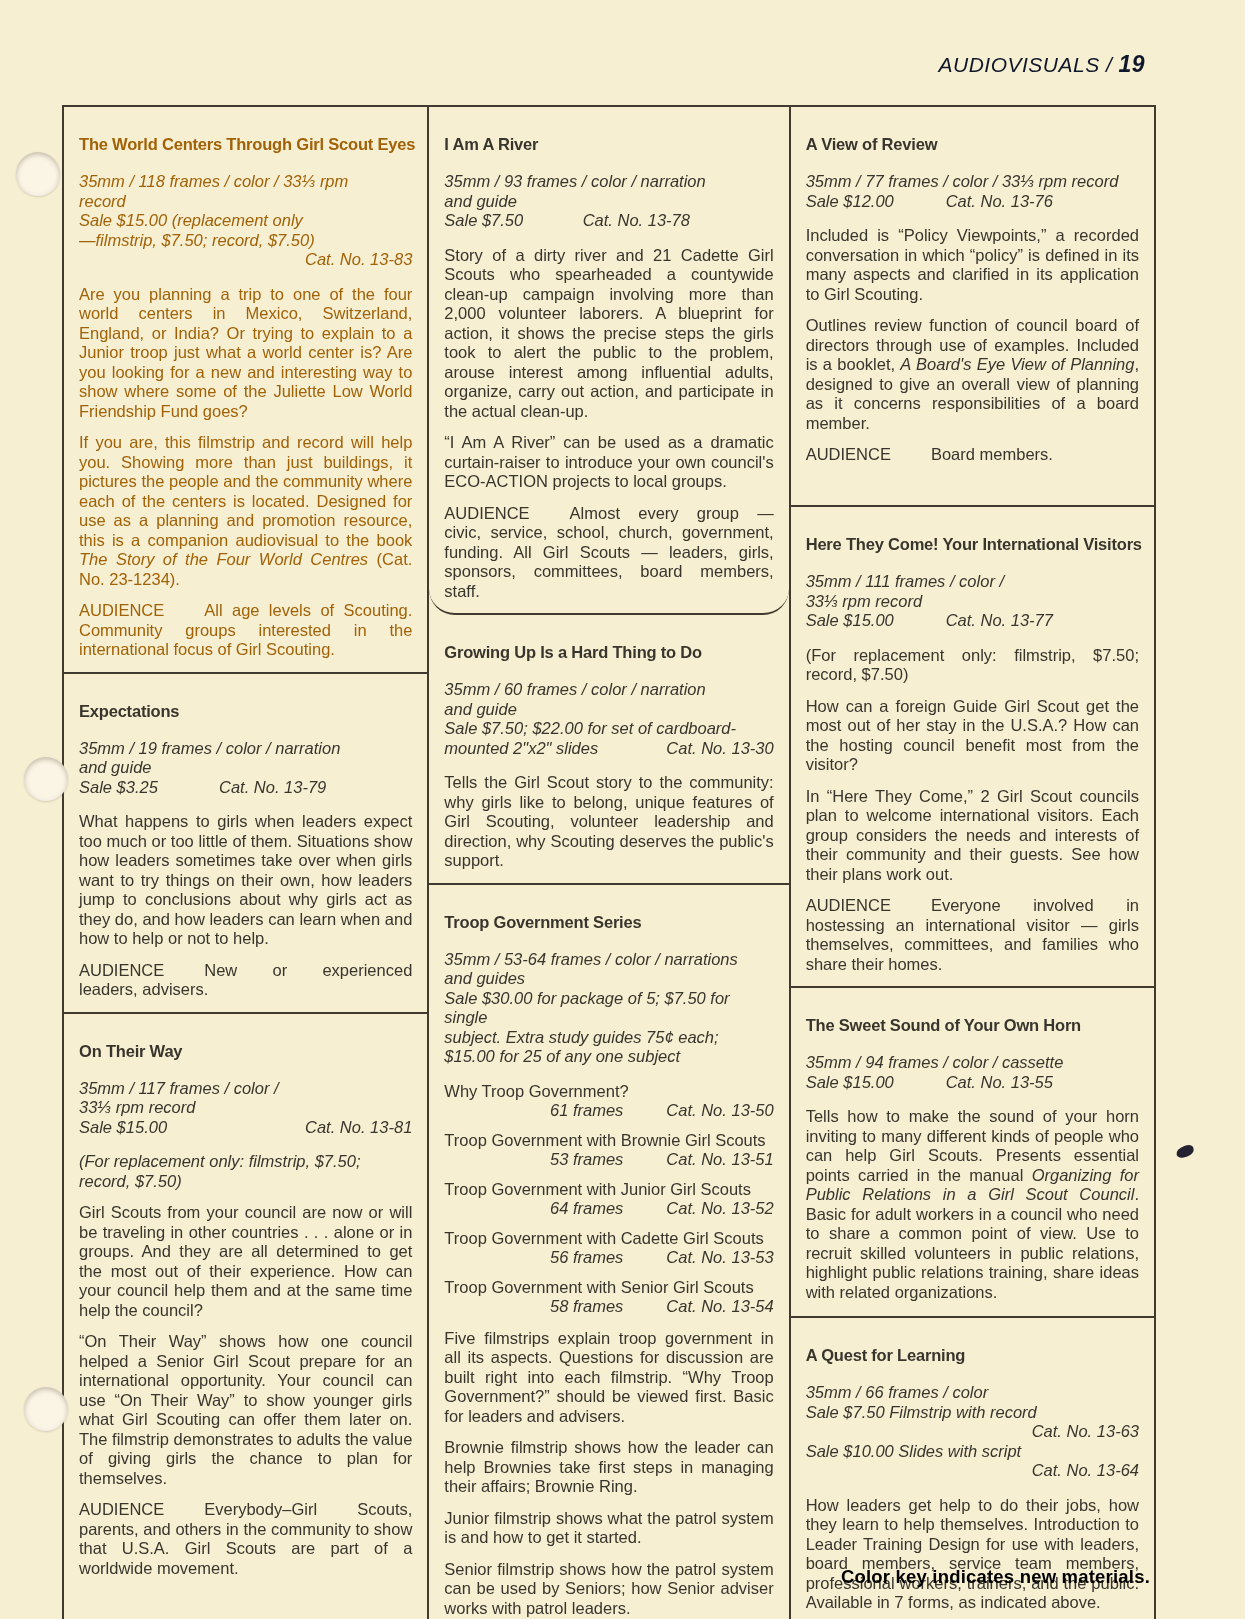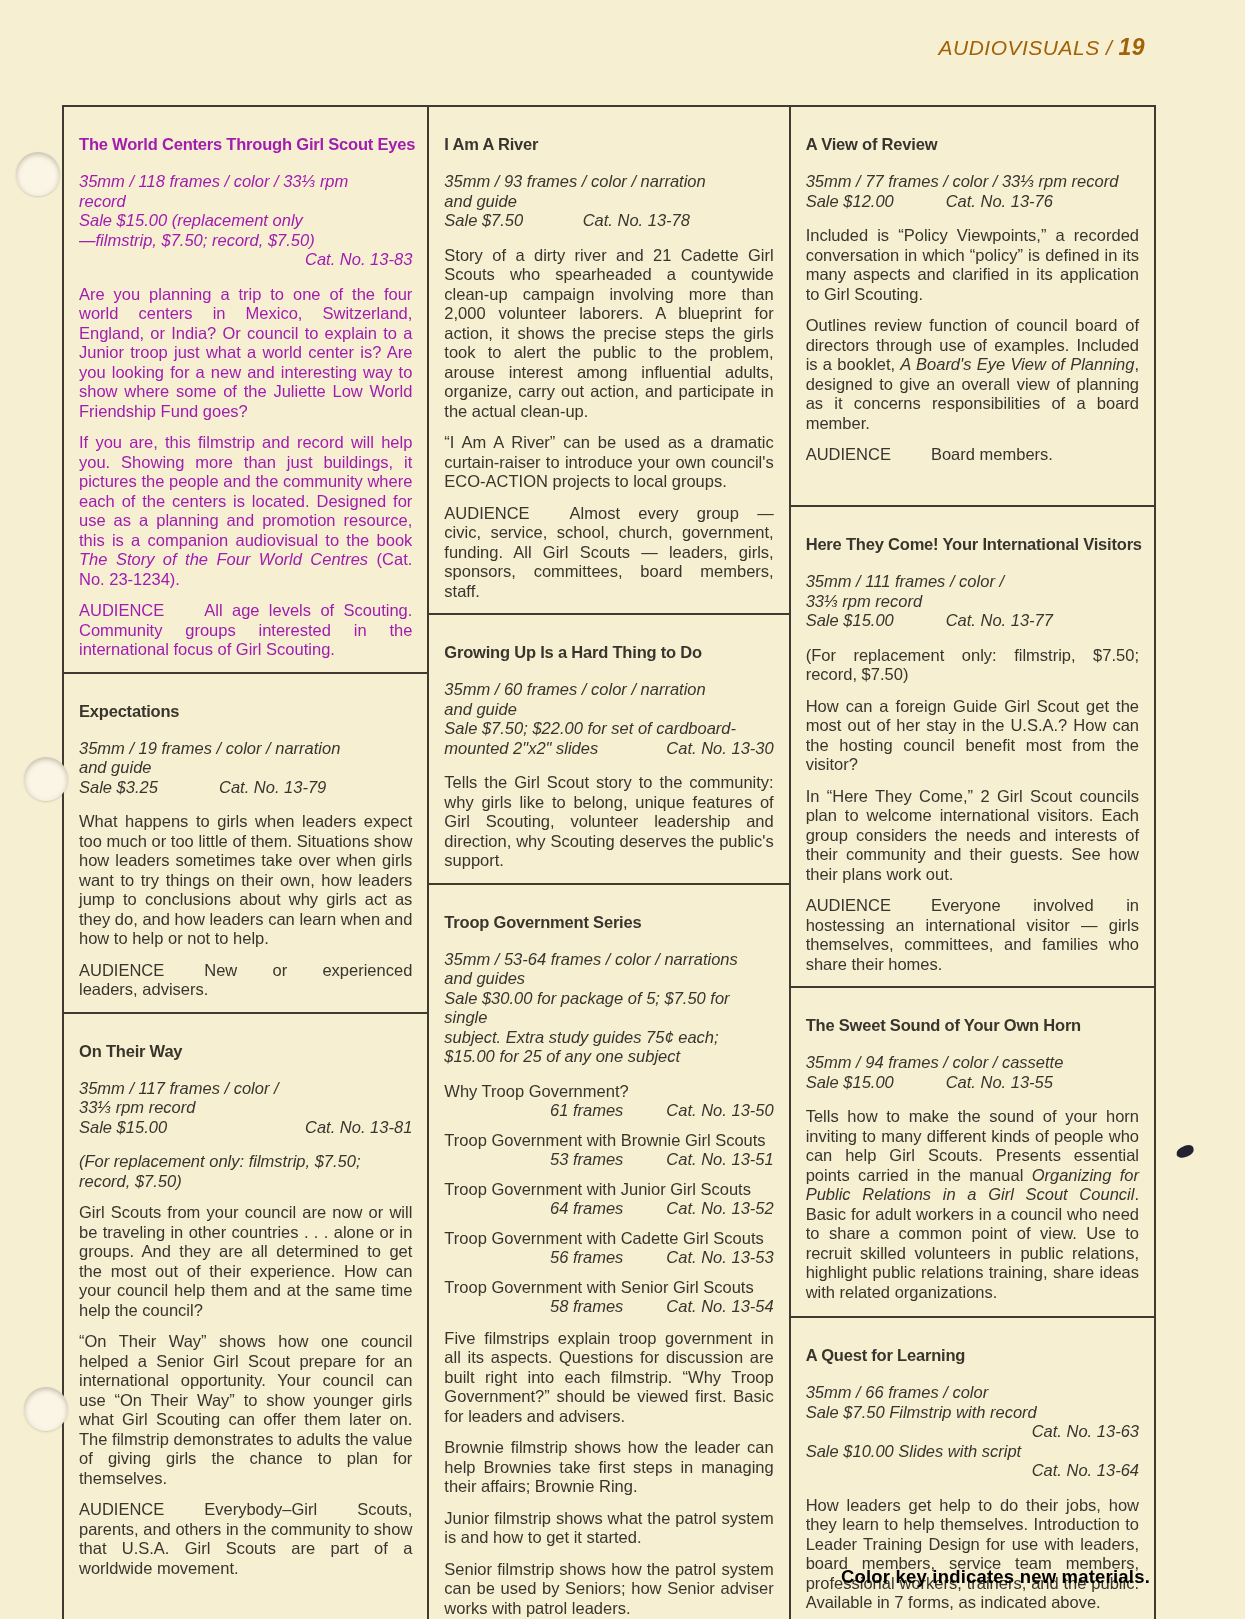--- a/index.html
+++ b/index.html
@@ -4,42 +4,42 @@
 <style>
   html,body{margin:0;padding:0;}
   body{
     width:1245px;height:1619px;position:relative;overflow:hidden;
     background:#f7efd2;
     font-family:"Liberation Sans",sans-serif;
     color:#38352d;
   }
   
   .page-header{
-    position:absolute;top:34px;right:100px;
-    font-style:italic;font-size:21px;color:#a16207;letter-spacing:.5px;
+    position:absolute;top:51px;right:100px;
+    font-style:italic;font-size:21px;color:#0f172a;letter-spacing:.5px;
   }
   .page-header .pageno{font-weight:bold;font-size:23px;font-style:italic;margin-left:6px;}
   
   .page-footer{
     position:absolute;top:1566px;right:95px;
     color:#000000;font-weight:bold;font-size:18.5px;letter-spacing:.2px;
   }
   
   .board{
     position:absolute;left:62px;top:105px;width:1094px;min-height:1455px;
     border:2px solid #403a30;display:flex;box-sizing:border-box;
   }
   .column{width:33.333%;display:flex;flex-direction:column;}
   .column + .column{border-left:2px solid #403a30;}
   .section{
     padding:16px 15px 12px 15px;border-bottom:2px solid #403a30;
     box-sizing:border-box;color:#38352d;
   }
   .section:last-child{border-bottom:none;flex:1;}
-  .section.highlight{color:#a21caf;}
+  .section.highlight{color:#a16207;}
   .section-title{
     font-size:16.5px;font-weight:bold;letter-spacing:-0.2px;
     margin:12px 0 18px 0;white-space:nowrap;
   }
   .specs{margin-bottom:15px;}
   .spec-line{position:relative;font-style:italic;font-size:16.5px;line-height:19.5px;min-height:19.5px;}
   .spec-right{position:absolute;font-style:italic;}
   .spec-right.right{right:0;}
   .spec-right.mid{left:42%;}
   .para{
@@ -76,21 +76,21 @@
     <div class="column">
       <section class="section highlight" style="min-height: 540px;">
         <h3 class="section-title">The World Centers Through Girl Scout Eyes</h3>
         <div class="specs">
           <div class="spec-line"><span class="spec-text">35mm / 118 frames / color / 33⅓ rpm</span></div>
           <div class="spec-line"><span class="spec-text">record</span></div>
           <div class="spec-line"><span class="spec-text">Sale $15.00 (replacement only</span></div>
           <div class="spec-line"><span class="spec-text">—filmstrip, $7.50; record, $7.50)</span></div>
           <div class="spec-line"><span class="spec-text">&nbsp;</span><span class="spec-right right">Cat. No. 13-83</span></div>
         </div>
-        <p class="para"><span>Are you planning a trip to one of the four world centers in Mexico, Switzerland, England, or India? Or council to explain to a Junior troop just what a world center is? Are you looking for a new and interesting way to show where some of the Juliette Low World Friendship Fund goes?</span></p>
+        <p class="para"><span>Are you planning a trip to one of the four world centers in Mexico, Switzerland, England, or India? Or trying to explain to a Junior troop just what a world center is? Are you looking for a new and interesting way to show where some of the Juliette Low World Friendship Fund goes?</span></p>
         <p class="para"><span>If you are, this filmstrip and record will help you. Showing more than just buildings, it pictures the people and the community where each of the centers is located. Designed for use as a planning and promotion resource, this is a companion audiovisual to the book </span><i>The Story of the Four World Centres</i><span> (Cat. No. 23-1234).</span></p>
         <p class="para"><span class="aud-label">AUDIENCE</span><span>All age levels of Scouting. Community groups interested in the international focus of Girl Scouting.</span></p>
       </section>
       <section class="section" style="min-height: 330px;">
         <h3 class="section-title">Expectations</h3>
         <div class="specs">
           <div class="spec-line"><span class="spec-text">35mm / 19 frames / color / narration</span></div>
           <div class="spec-line"><span class="spec-text">and guide</span></div>
           <div class="spec-line"><span class="spec-text">Sale $3.25</span><span class="spec-right mid">Cat. No. 13-79</span></div>
         </div>
@@ -104,21 +104,21 @@
           <div class="spec-line"><span class="spec-text">33⅓ rpm record</span></div>
           <div class="spec-line"><span class="spec-text">Sale $15.00</span><span class="spec-right right">Cat. No. 13-81</span></div>
         </div>
         <p class="para italic"><span>(For replacement only: filmstrip, $7.50; record, $7.50)</span></p>
         <p class="para"><span>Girl Scouts from your council are now or will be traveling in other countries . . . alone or in groups. And they are all determined to get the most out of their experience. How can your council help them and at the same time help the council?</span></p>
         <p class="para"><span>“On Their Way” shows how one council helped a Senior Girl Scout prepare for an international opportunity. Your council can use “On Their Way” to show younger girls what Girl Scouting can offer them later on. The filmstrip demonstrates to adults the value of giving girls the chance to plan for themselves.</span></p>
         <p class="para"><span class="aud-label">AUDIENCE</span><span>Everybody–Girl Scouts, parents, and others in the community to show that U.S.A. Girl Scouts are part of a worldwide movement.</span></p>
       </section>
     </div>
     <div class="column">
-      <section class="section" style="min-height: 453px;">
+      <section class="section" style="min-height: 453px; border-radius: 26px;">
         <h3 class="section-title">I Am A River</h3>
         <div class="specs">
           <div class="spec-line"><span class="spec-text">35mm / 93 frames / color / narration</span></div>
           <div class="spec-line"><span class="spec-text">and guide</span></div>
           <div class="spec-line"><span class="spec-text">Sale $7.50</span><span class="spec-right mid">Cat. No. 13-78</span></div>
         </div>
         <p class="para"><span>Story of a dirty river and 21 Cadette Girl Scouts who spearheaded a countywide clean-up campaign involving more than 2,000 volunteer laborers. A blueprint for action, it shows the precise steps the girls took to alert the public to the problem, arouse interest among influential adults, organize, carry out action, and participate in the actual clean-up.</span></p>
         <p class="para"><span>“I Am A River” can be used as a dramatic curtain-raiser to introduce your own council's ECO-ACTION projects to local groups.</span></p>
         <p class="para"><span class="aud-label">AUDIENCE</span><span>Almost every group — civic, service, school, church, government, funding. All Girl Scouts — leaders, girls, sponsors, committees, board members, staff.</span></p>
       </section>

